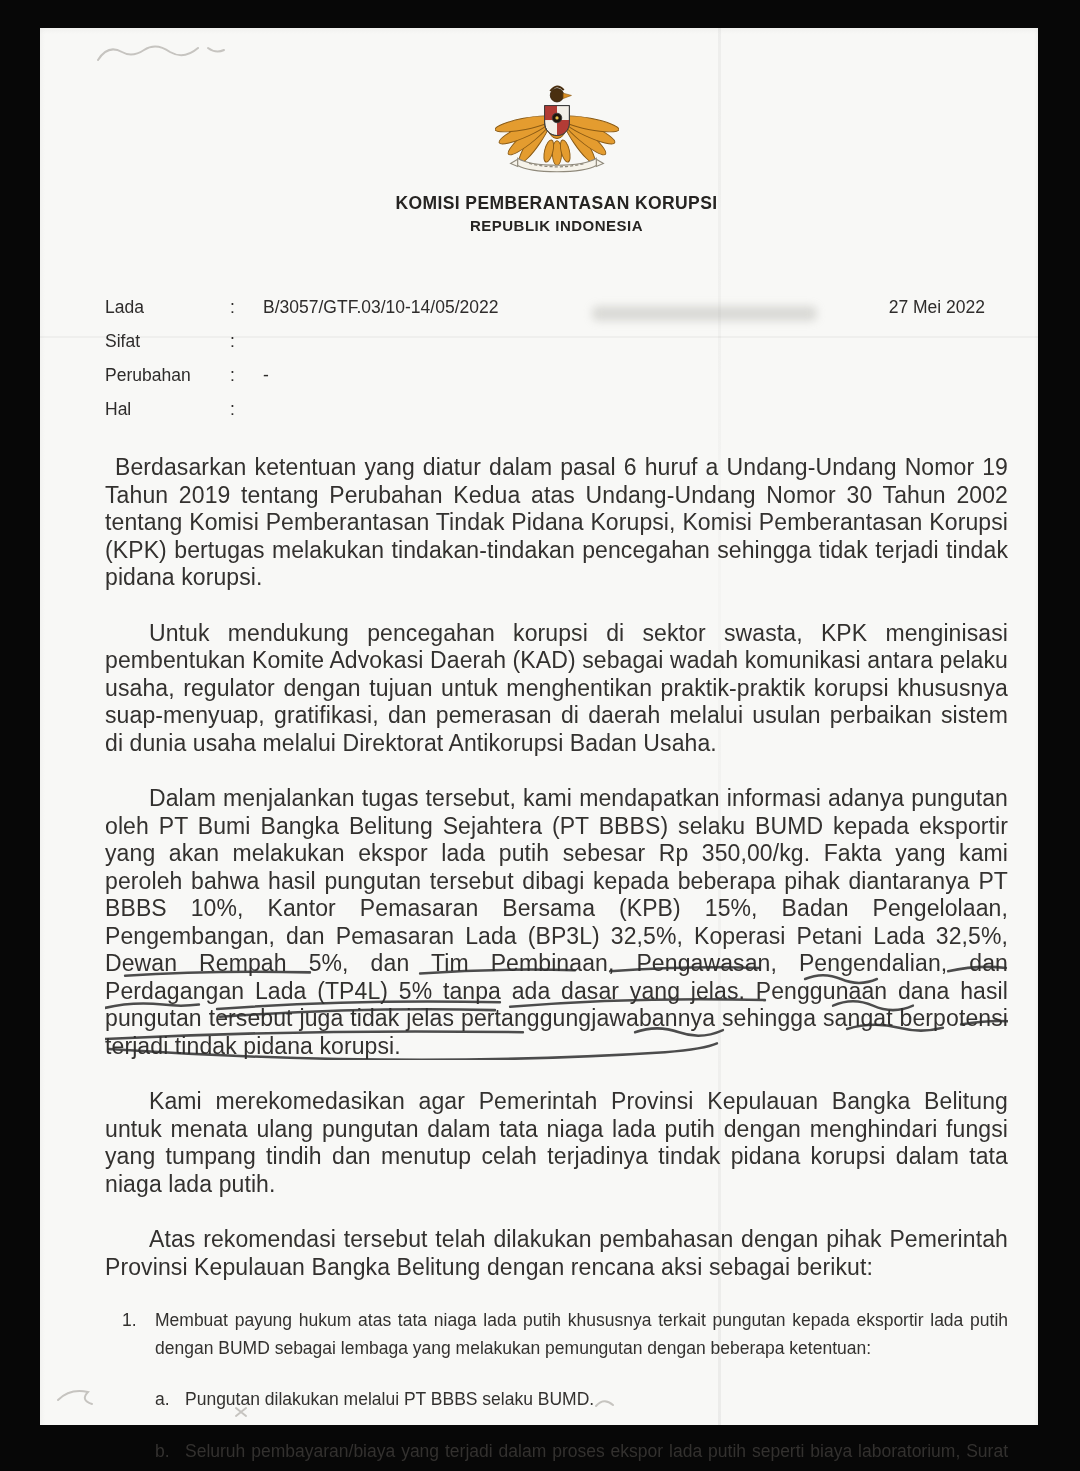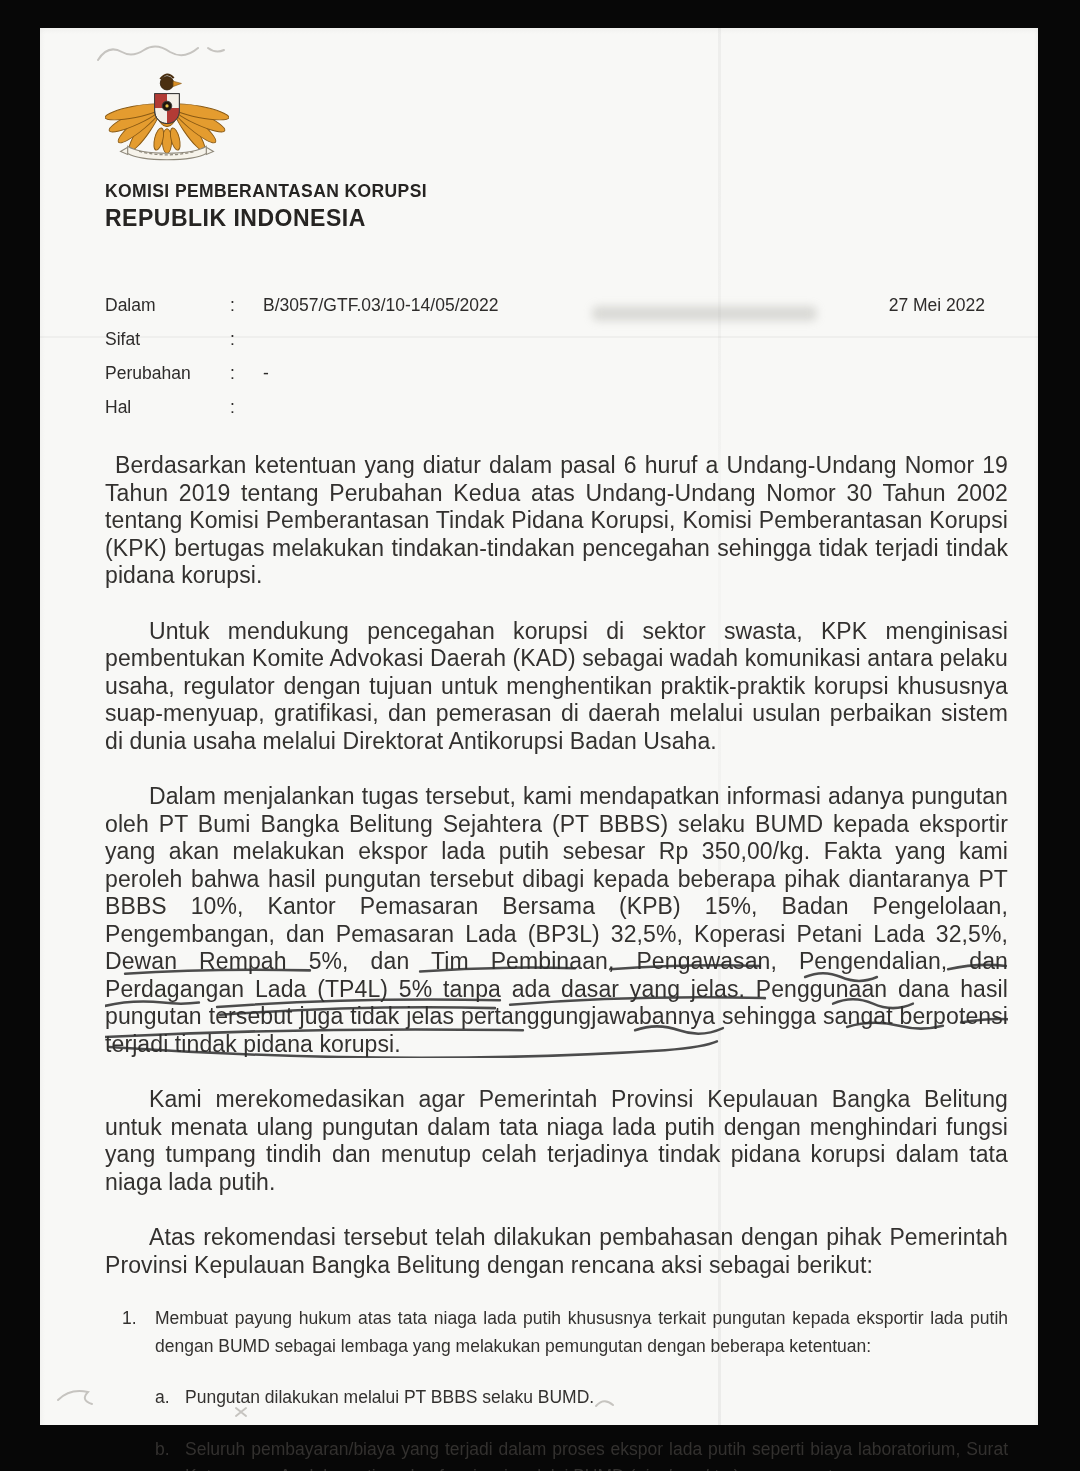--- a/index.html
+++ b/index.html
@@ -28,23 +28,23 @@
     position:absolute; left:0; right:0; top:308px; height:2px;
     background:rgba(0,0,0,.035); pointer-events:none;
   }
   .pencil-overlay { position:absolute; inset:0; width:100%; height:100%; pointer-events:none; }
   .smudge {
     position:absolute; left:552px; top:278px; width:225px; height:15px;
     background:rgba(150,148,142,.30); filter:blur(4px); border-radius:6px;
   }
   .content { position:absolute; left:65px; top:0; width:903px; }
 
-  .header { padding-top:20px; }
+  .header { text-align:center; padding-top:32px; }
   .org-line1 { font-weight:bold; font-size:17.5px; letter-spacing:.4px; margin-top:11px; color:#262422; }
-  .org-line2 { font-weight:bold; font-size:23px; letter-spacing:.5px; margin-top:3px; color:#262422; }
+  .org-line2 { font-weight:bold; font-size:15px; letter-spacing:.5px; margin-top:3px; color:#262422; }
 
   .meta { position:relative; margin-top:60px; font-size:17.5px; line-height:27px; }
   .meta-row { display:flex; align-items:flex-start; margin-bottom:7px; }
   .meta-label { width:125px; }
   .meta-colon { width:33px; }
   .meta-value { display:inline-block; width:715px; }
   .date { position:absolute; right:23px; top:0; }
 
   .recipient { margin-top:42px; font-size:17.5px; line-height:27.5px; }
 
@@ -128,21 +128,21 @@
         </g>
       </svg>
       <div class="org-line1">KOMISI PEMBERANTASAN KORUPSI</div>
       <div class="org-line2">REPUBLIK INDONESIA</div>
     </div>
 
     <div class="meta">
       <div class="date">27 Mei 2022</div>
 
       <div class="meta-row">
-        <span class="meta-label">Dalam</span>
+        <span class="meta-label">Lada</span>
         <span class="meta-colon">:</span>
         <span class="meta-value">B/3057/GTF.03/10-14/05/2022</span>
       </div>
       <div class="meta-row">
         <span class="meta-label">Sifat</span>
         <span class="meta-colon">:</span>
       </div>
       <div class="meta-row">
         <span class="meta-label">Perubahan</span>
         <span class="meta-colon">:</span>

